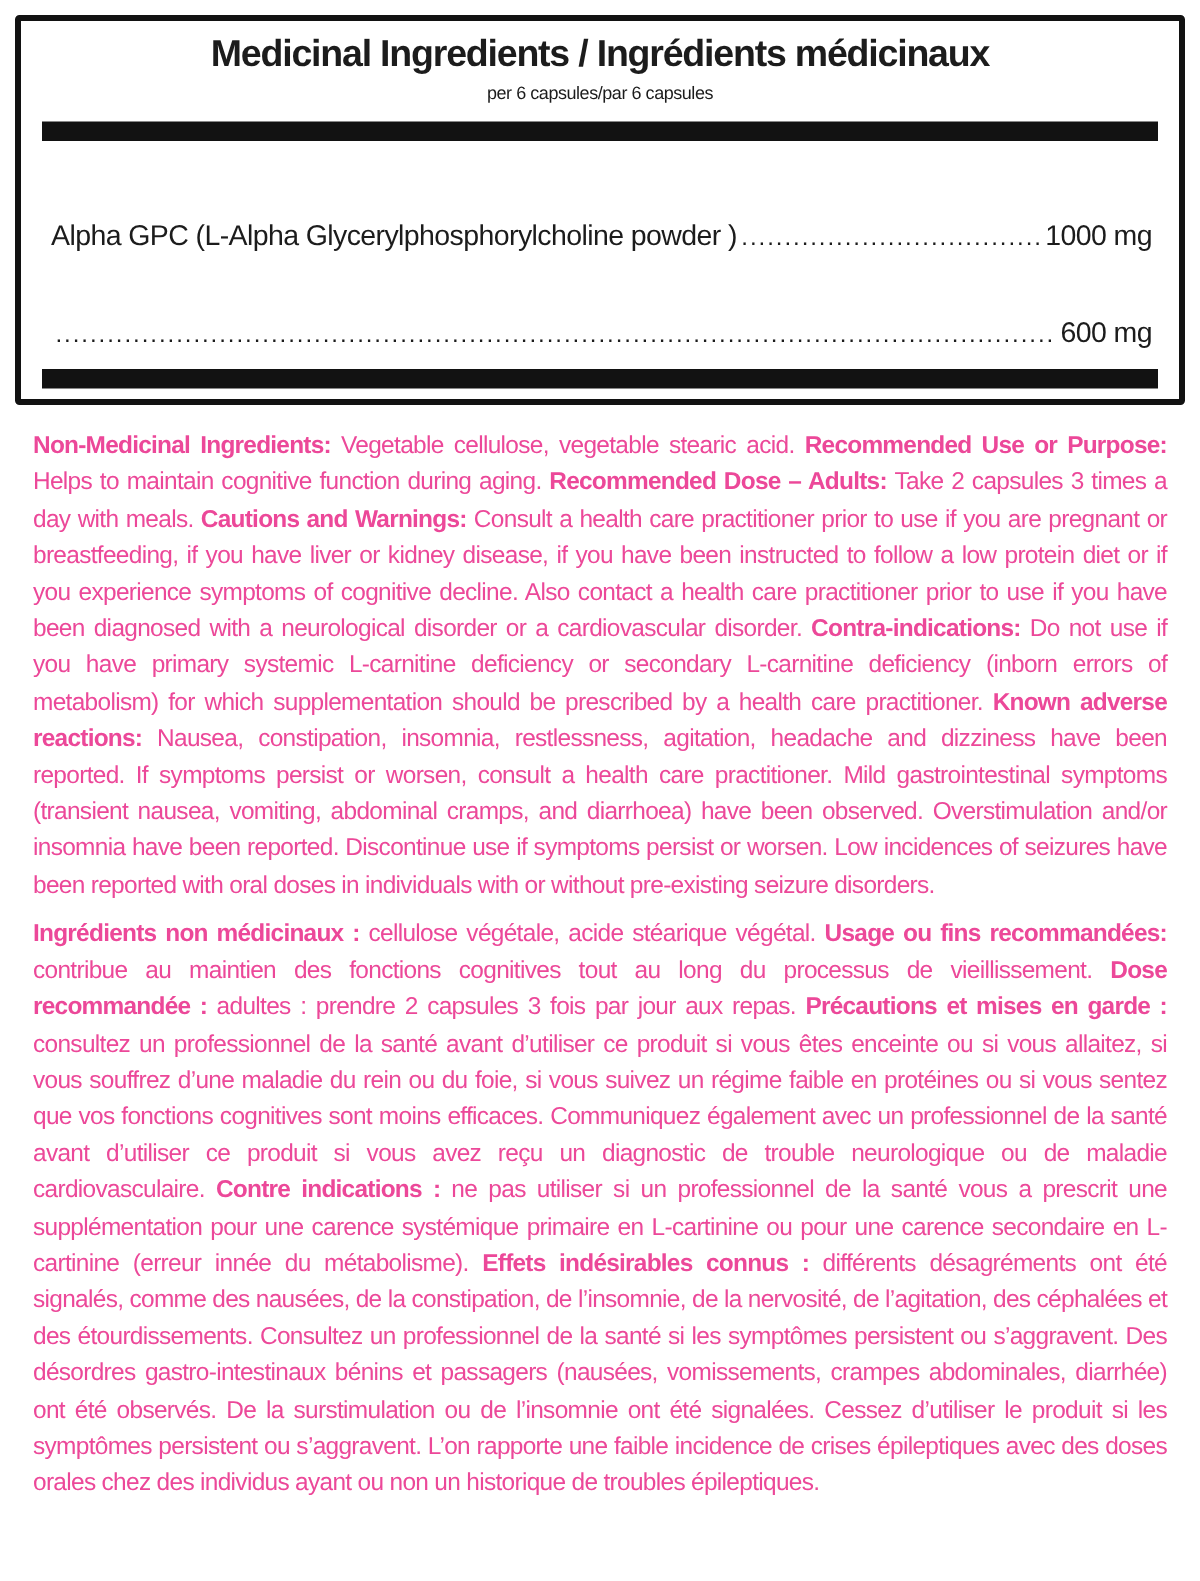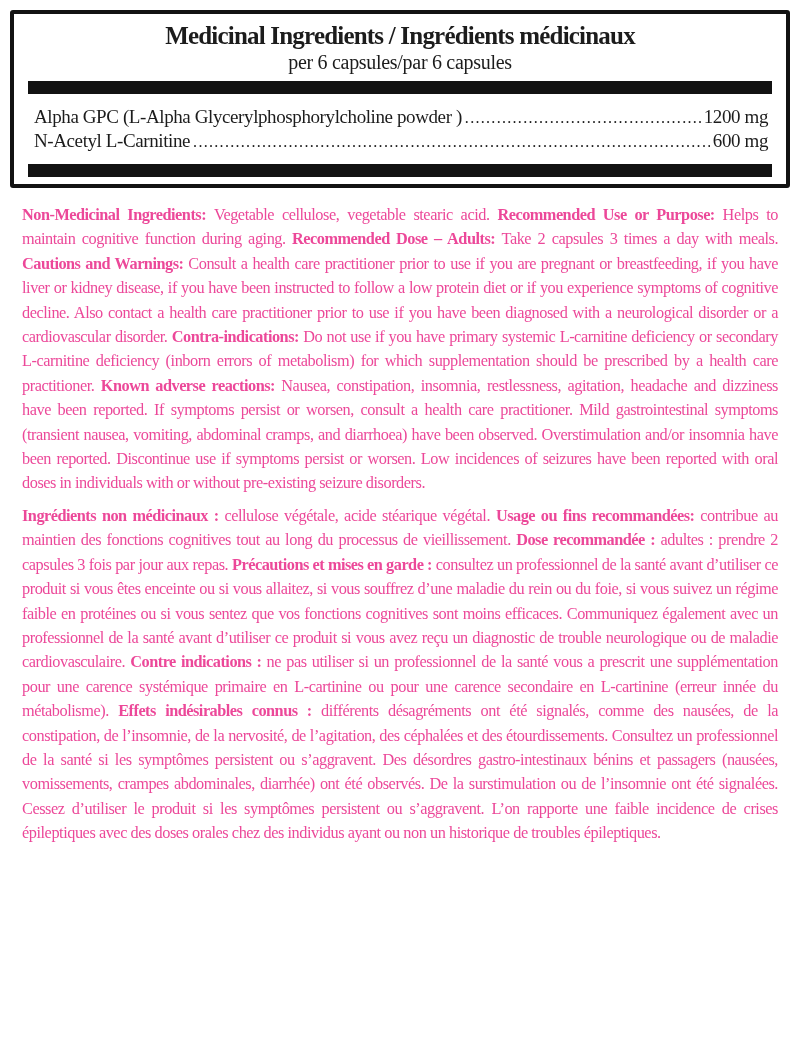--- a/index.html
+++ b/index.html
@@ -2,50 +2,51 @@
 <html><head>
 <meta charset="utf-8">
 <style>
   html, body { margin: 0; padding: 0; }
   body {
     width: 800px; height: 1054px; overflow: hidden;
     background: #ffffff; color: #1c1c1c;
     font-family: "Liberation Sans", sans-serif;
     -webkit-font-smoothing: antialiased;
   }
-  .label { width: 800px; font-family: Liberation Serif, serif; }
+  .label { width: 800px; }
 
   
   .box {
     margin: 10px 10px 0 10px;
     border: 4px solid #121212;
     border-radius: 3px;
     padding: 5px 0 7px 0;
   }
   .title {
     text-align: center;
     font-weight: bold;
     font-size: 25px;
     letter-spacing: -0.8px;
     line-height: 30px;
     margin-top: 2px;
   }
   .subtitle {
     text-align: center;
-    font-size: 20px;
+    font-size: 12px;
     letter-spacing: -0.3px;
     line-height: 20px;
     margin: 1px 0 9px 0;
   }
   .bar { height: 13px; background: #121212; margin: 0 14px; }
   .ing-list { padding: 11px 18px 11px 20px; }
   .ing-row {
     display: flex; align-items: baseline;
     font-size: 19px; line-height: 23px; letter-spacing: -0.4px;
     white-space: nowrap;
+    margin-top: 41px;
   }
   .dots { flex: 1; overflow: hidden; margin: 0 3px; }
   .dots::after {
     content: "..................................................................................................................................................................................................";
     font-size: 16px; letter-spacing: 1.3px; color: #1c1c1c;
   }
   .ing-amt { white-space: nowrap; }
 
   
   .body-text {
@@ -67,24 +68,23 @@
 
   <div class="box">
     <div class="title">Medicinal Ingredients / Ingrédients médicinaux</div>
     <div class="subtitle">per 6 capsules/par 6 capsules</div>
     <div class="bar"></div>
 
     <div class="ing-list">
       <div class="ing-row">
         <span class="ing-name">Alpha GPC (L-Alpha Glycerylphosphorylcholine powder )</span>
         <span class="dots"></span>
-        <span class="ing-amt">1200 mg</span>
+        <span class="ing-amt">1000 mg</span>
       </div>
       <div class="ing-row">
-        <span class="ing-name">N-Acetyl L-Carnitine</span>
         <span class="dots"></span>
         <span class="ing-amt">600 mg</span>
       </div>
     </div>
 
     <div class="bar"></div>
   </div>
 
   <p class="body-text en"><b>Non-Medicinal Ingredients: </b><span>Vegetable cellulose, vegetable stearic acid. </span><b>Recommended Use or Purpose: </b><span>Helps to maintain cognitive function during aging. </span><b>Recommended Dose – Adults: </b><span>Take 2 capsules 3 times a day with meals. </span><b>Cautions and Warnings: </b><span>Consult a health care practitioner prior to use if you are pregnant or breastfeeding, if you have liver or kidney disease, if you have been instructed to follow a low protein diet or if you experience symptoms of cognitive decline. Also contact a health care practitioner prior to use if you have been diagnosed with a neurological disorder or a cardiovascular disorder. </span><b>Contra-indications: </b><span>Do not use if you have primary systemic L-carnitine deficiency or secondary L-carnitine deficiency (inborn errors of metabolism) for which supplementation should be prescribed by a health care practitioner. </span><b>Known adverse reactions: </b><span>Nausea, constipation, insomnia, restlessness, agitation, headache and dizziness have been reported. If symptoms persist or worsen, consult a health care practitioner. Mild gastrointestinal symptoms (transient nausea, vomiting, abdominal cramps, and diarrhoea) have been observed. Overstimulation and/or insomnia have been reported. Discontinue use if symptoms persist or worsen. Low incidences of seizures have been reported with oral doses in individuals with or without pre-existing seizure disorders.</span></p>
   <p class="body-text fr"><b>Ingrédients non médicinaux : </b><span>cellulose végétale, acide stéarique végétal. </span><b>Usage ou fins recommandées: </b><span>contribue au maintien des fonctions cognitives tout au long du processus de vieillissement. </span><b>Dose recommandée : </b><span>adultes : prendre 2 capsules 3 fois par jour aux repas. </span><b>Précautions et mises en garde : </b><span>consultez un professionnel de la santé avant d’utiliser ce produit si vous êtes enceinte ou si vous allaitez, si vous souffrez d’une maladie du rein ou du foie, si vous suivez un régime faible en protéines ou si vous sentez que vos fonctions cognitives sont moins efficaces. Communiquez également avec un professionnel de la santé avant d’utiliser ce produit si vous avez reçu un diagnostic de trouble neurologique ou de maladie cardiovasculaire. </span><b>Contre indications : </b><span>ne pas utiliser si un professionnel de la santé vous a prescrit une supplémentation pour une carence systémique primaire en L-cartinine ou pour une carence secondaire en L-cartinine (erreur innée du métabolisme). </span><b>Effets indésirables connus : </b><span>différents désagréments ont été signalés, comme des nausées, de la constipation, de l’insomnie, de la nervosité, de l’agitation, des céphalées et des étourdissements. Consultez un professionnel de la santé si les symptômes persistent ou s’aggravent. Des désordres gastro-intestinaux bénins et passagers (nausées, vomissements, crampes abdominales, diarrhée) ont été observés. De la surstimulation ou de l’insomnie ont été signalées. Cessez d’utiliser le produit si les symptômes persistent ou s’aggravent. L’on rapporte une faible incidence de crises épileptiques avec des doses orales chez des individus ayant ou non un historique de troubles épileptiques.</span></p>

